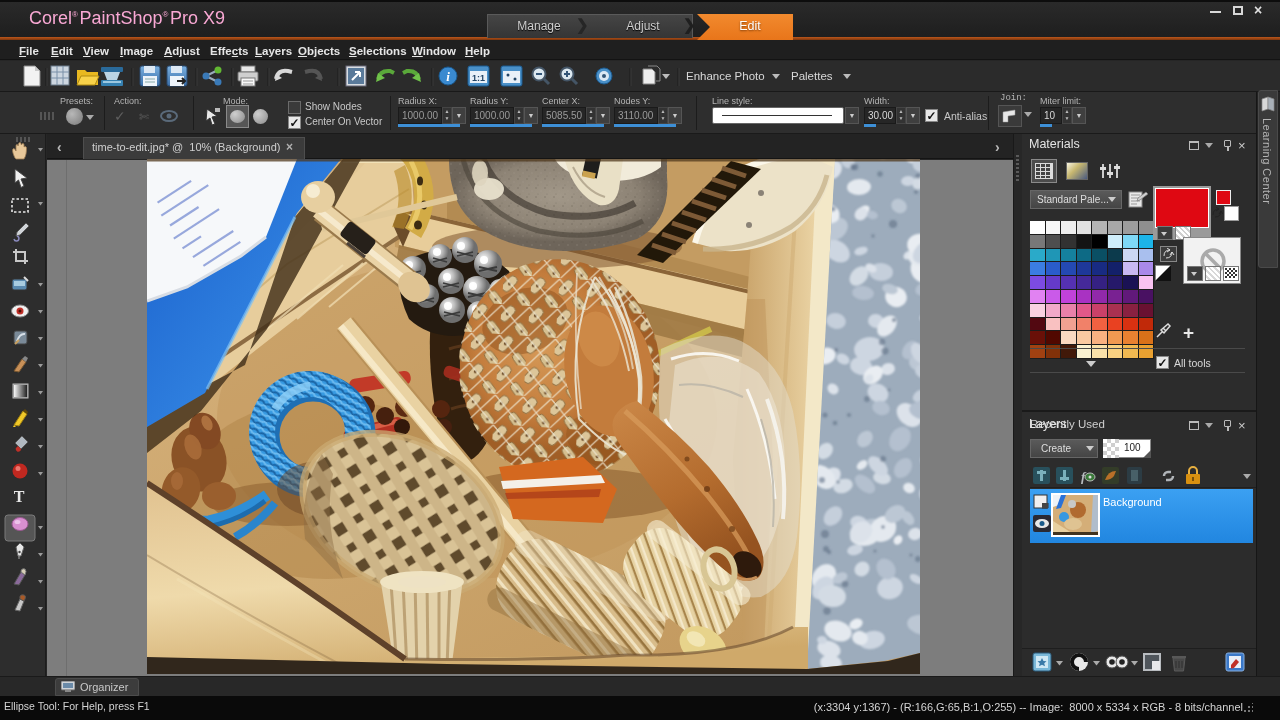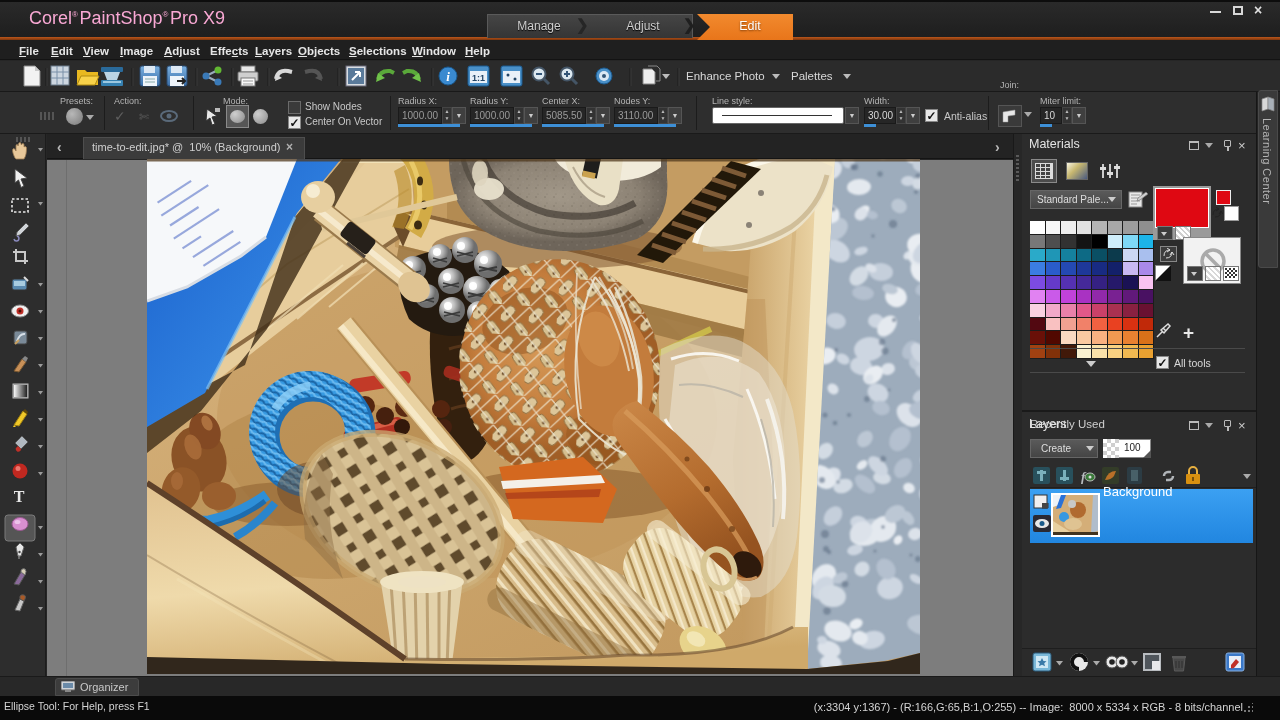--- a/index.html
+++ b/index.html
@@ -266,21 +266,21 @@
 <div class="abs" style="left:722px;top:115px;width:110px;height:1px;background:#333;"></div>
 <div class="ddbtn" style="left:845px;top:107px;">▼</div>
 <div class="lbl" style="left:864px;top:96px;">Width:</div>
 <div class="spin" style="left:864px;top:107px;width:32px;"></div>
 <div class="spinval" style="left:868px;top:110px;color:#d8d8d8;">30.00</div>
 <div class="udbtn" style="left:896px;top:107px;">▲<br>▼</div>
 <div class="ddbtn" style="left:906px;top:107px;">▼</div>
 <div class="bluebar" style="left:864px;top:124px;width:12px;"></div>
 <div class="cb" style="left:925px;top:109px;">✓</div>
 <div class="abs" style="left:944px;top:110px;font-size:10.5px;color:#c8c8c8;">Anti-alias</div>
-<div class="lbl" style="left:1000px;top:80px;">Join:</div>
+<div class="lbl" style="left:1000px;top:93px;font-family:Liberation Mono, monospace;">Join:</div>
 <div class="abs" style="left:998px;top:105px;width:24px;height:22px;background:#3a3a3a;border:1px solid #555;"></div>
 <svg class="abs" style="left:1001px;top:108px;" width="18" height="16">
     <path d="M2,14 L2,4 L14,2 L14,7 L7,8 L7,14 Z" fill="#e8e8e8" stroke="#999" stroke-width="0.5"></path>
   </svg>
 <div class="abs" style="left:1024px;top:112px;width:0;height:0;border-left:4px solid transparent;border-right:4px solid transparent;border-top:5px solid #aaa;"></div>
 <div class="lbl" style="left:1040px;top:96px;">Miter limit:</div>
 <div class="spin" style="left:1040px;top:107px;width:22px;"></div>
 <div class="spinval" style="left:1044px;top:110px;color:#d8d8d8;">10</div>
 <div class="udbtn" style="left:1062px;top:107px;">▲<br>▼</div>
 <div class="ddbtn" style="left:1072px;top:107px;">▼</div>
@@ -1152,21 +1152,21 @@
     <polygon points="0,0 10,0 6,10 0,12" fill="#eef2f6"></polygon>
     <polygon points="8,0 13,0 8,13 3,14" fill="#2a72d8"></polygon>
     <polygon points="40,0 45,0 45,36 38,38" fill="#b0bdcb"></polygon>
     <ellipse cx="25" cy="15" rx="8" ry="8" fill="#b06a30"></ellipse>
     <circle cx="19" cy="9" r="4" fill="#c8c8c8"></circle>
     <circle cx="11" cy="22" r="5" fill="#3898e0"></circle>
     <ellipse cx="20" cy="29" rx="9" ry="6" fill="#dfc392"></ellipse>
     <polygon points="0,26 22,40 0,40" fill="#e8d0a0"></polygon>
     <rect y="37" width="45" height="3" fill="#41331f"></rect>
   </svg>
-<div class="abs" style="left:1103px;top:484px;font-size:13px;color:#fff;">Background</div>
+<div class="abs" style="left:1103px;top:496px;font-size:11px;color:#fff;">Background</div>
 
 <div class="abs" style="left:1022px;top:648px;width:234px;height:28px;background:#2b2b2b;border-top:1px solid #1e1e1e;"></div>
 <svg class="abs" style="left:1030px;top:652px;" width="226" height="22">
 <g transform="translate(3,1)">
       <rect width="18" height="18" rx="2" fill="#7ab8d8" stroke="#2a5a7a"></rect>
       <rect x="3" y="3" width="12" height="12" fill="#cfe8f4"></rect>
       <path d="M9,5 l1.5,3 3,0.3 -2.3,2 0.8,3 -3,-1.6 -3,1.6 0.8,-3 -2.3,-2 3,-0.3 z" fill="#3a7aa8"></path>
     </g>
 <path d="M26,9 l7,0 -3.5,4.5 z" fill="#aaa"></path>
 <g transform="translate(40,1)">

